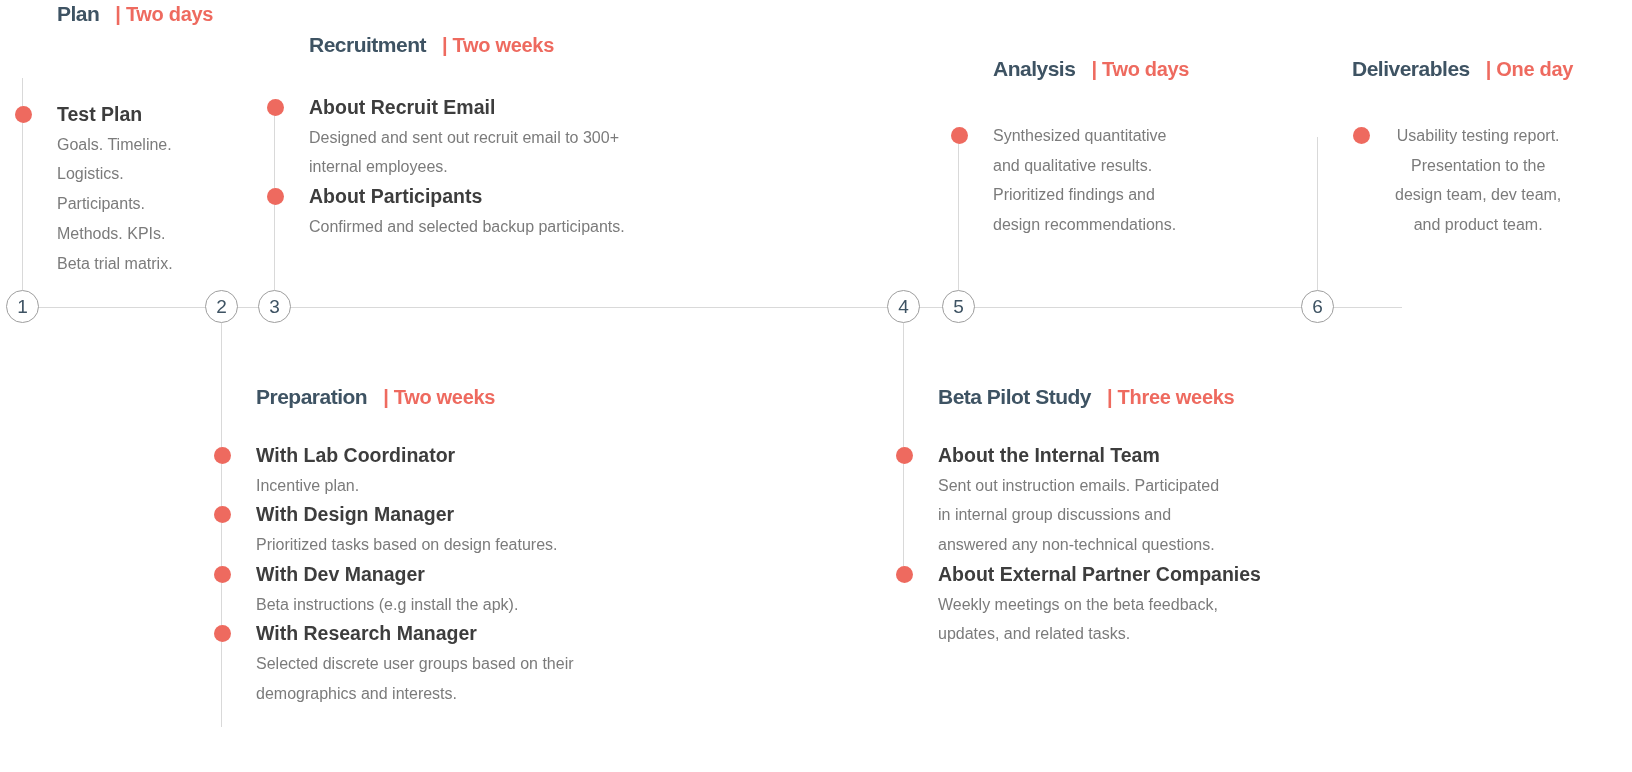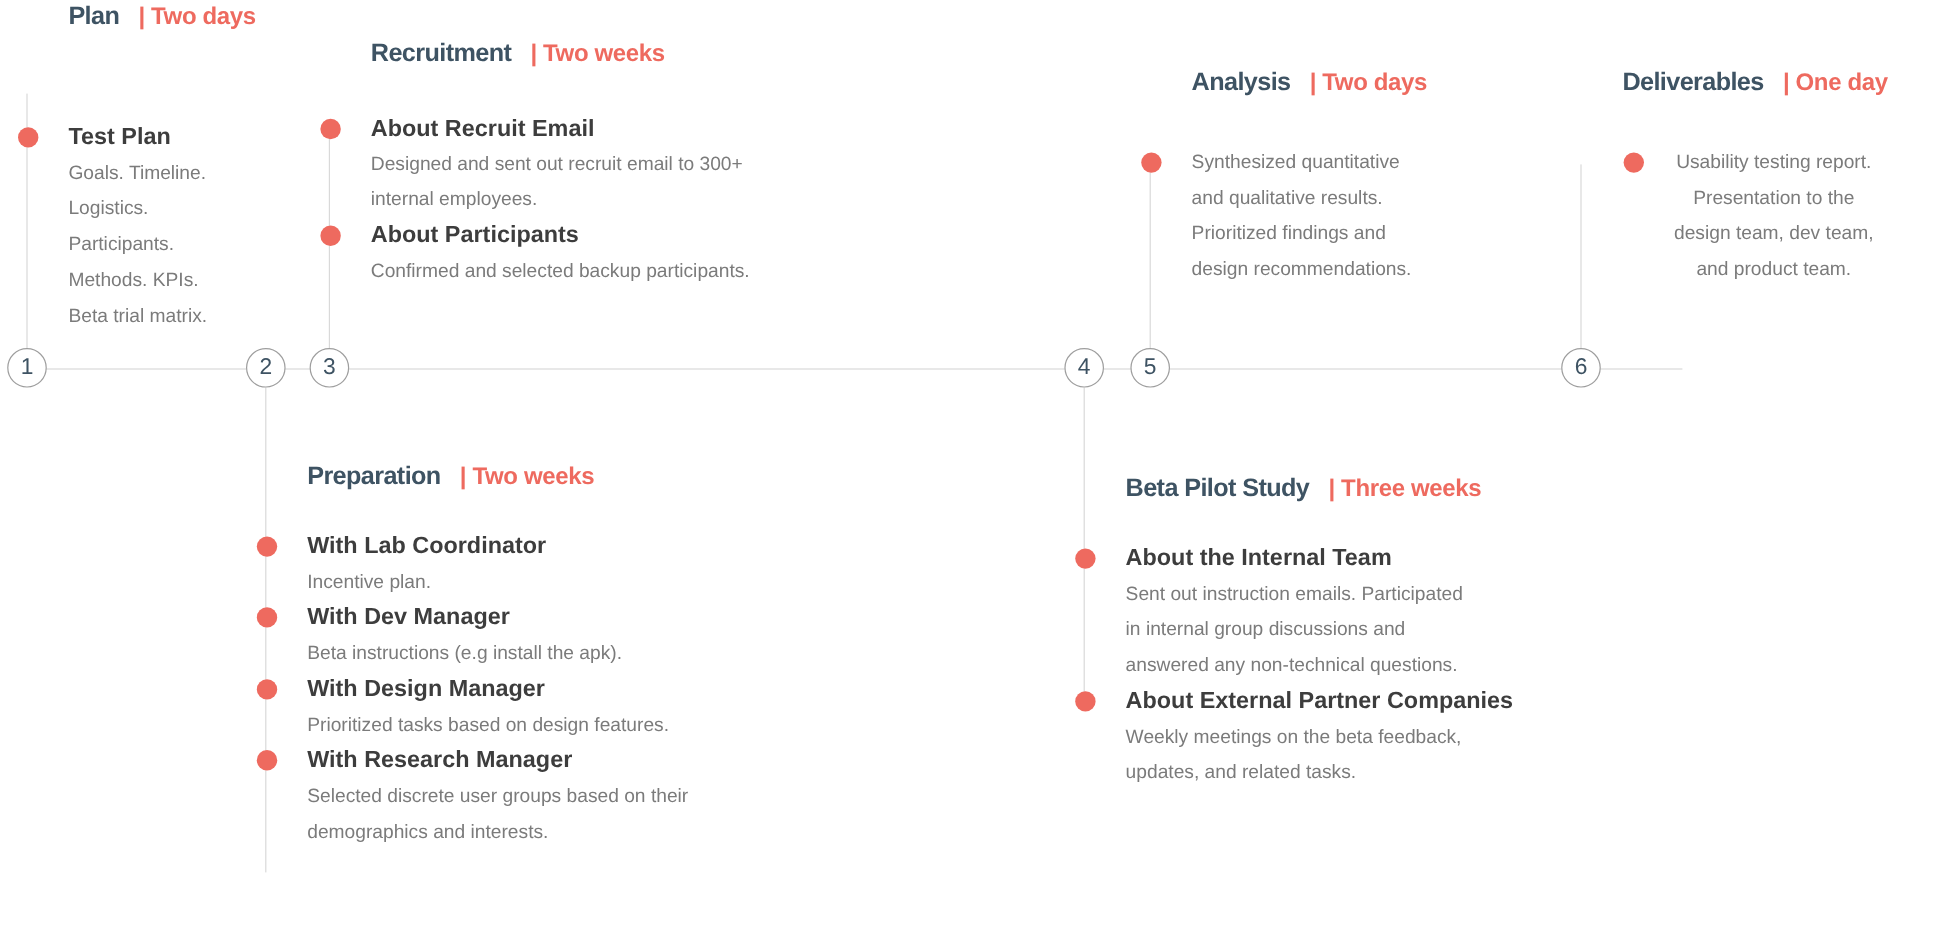--- a/index.html
+++ b/index.html
@@ -114,21 +114,21 @@
     color:var(--body-gray);
     white-space:pre-line;
     width:max-content;
   }
 
   #sec-plan        {left:57px;   top:2px;}   #sec-plan .items        {top:58px;margin-top:40px;}
   #sec-recruitment {left:309px;  top:33px;}  #sec-recruitment .items {top:60px;}
   #sec-analysis    {left:993px;  top:57px;}  #sec-analysis .items    {top:64px;}
   #sec-deliverables{left:1352px; top:57px;text-align:center;}  #sec-deliverables .items{top:64px;margin-left:43px;}
   #sec-preparation {left:256px;  top:385px;} #sec-preparation .items {top:56px;}
-  #sec-beta        {left:938px;  top:395px;} #sec-beta .items        {top:56px;}
+  #sec-beta        {left:938px;  top:385px;} #sec-beta .items        {top:56px;}
 </style>
 </head>
 <body>
 
 <div class="canvas">
 
   <div class="hline"></div>
   <div class="vline v-plan"></div>
   <div class="vline v-recruitment"></div>
   <div class="vline v-analysis"></div>
@@ -219,27 +219,27 @@
       <span class="d">| Two weeks</span>
     </div>
     <div class="items">
         <div class="item">
           <span class="dot"></span>
           <div class="item-heading">With Lab Coordinator</div>
           <div class="item-body">Incentive plan.</div>
         </div>
         <div class="item">
           <span class="dot"></span>
+          <div class="item-heading">With Design Manager</div>
+          <div class="item-body">Prioritized tasks based on design features.</div>
+        </div>
+        <div class="item">
+          <span class="dot"></span>
           <div class="item-heading">With Dev Manager</div>
           <div class="item-body">Beta instructions (e.g install the apk).</div>
-        </div>
-        <div class="item">
-          <span class="dot"></span>
-          <div class="item-heading">With Design Manager</div>
-          <div class="item-body">Prioritized tasks based on design features.</div>
         </div>
         <div class="item">
           <span class="dot"></span>
           <div class="item-heading">With Research Manager</div>
           <div class="item-body">Selected discrete user groups based on their
 demographics and interests.</div>
         </div>
       </div>
   </div>
 

